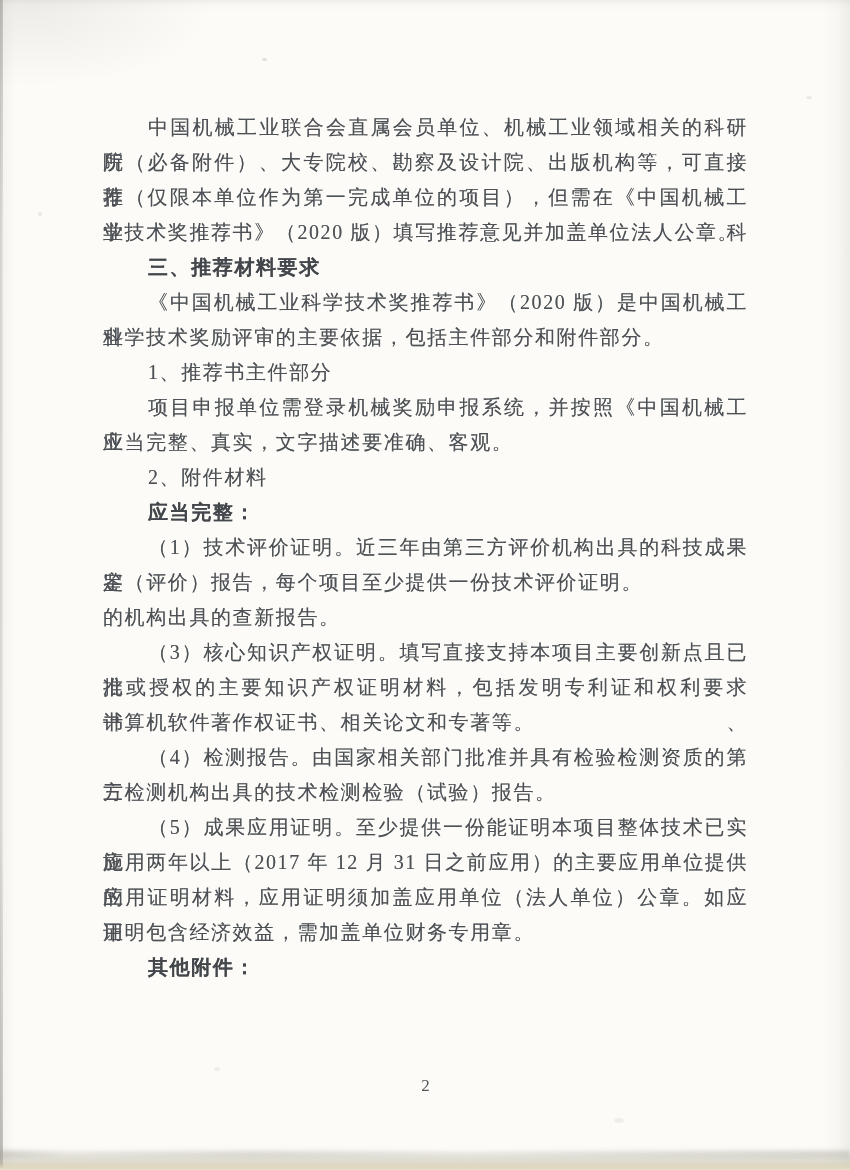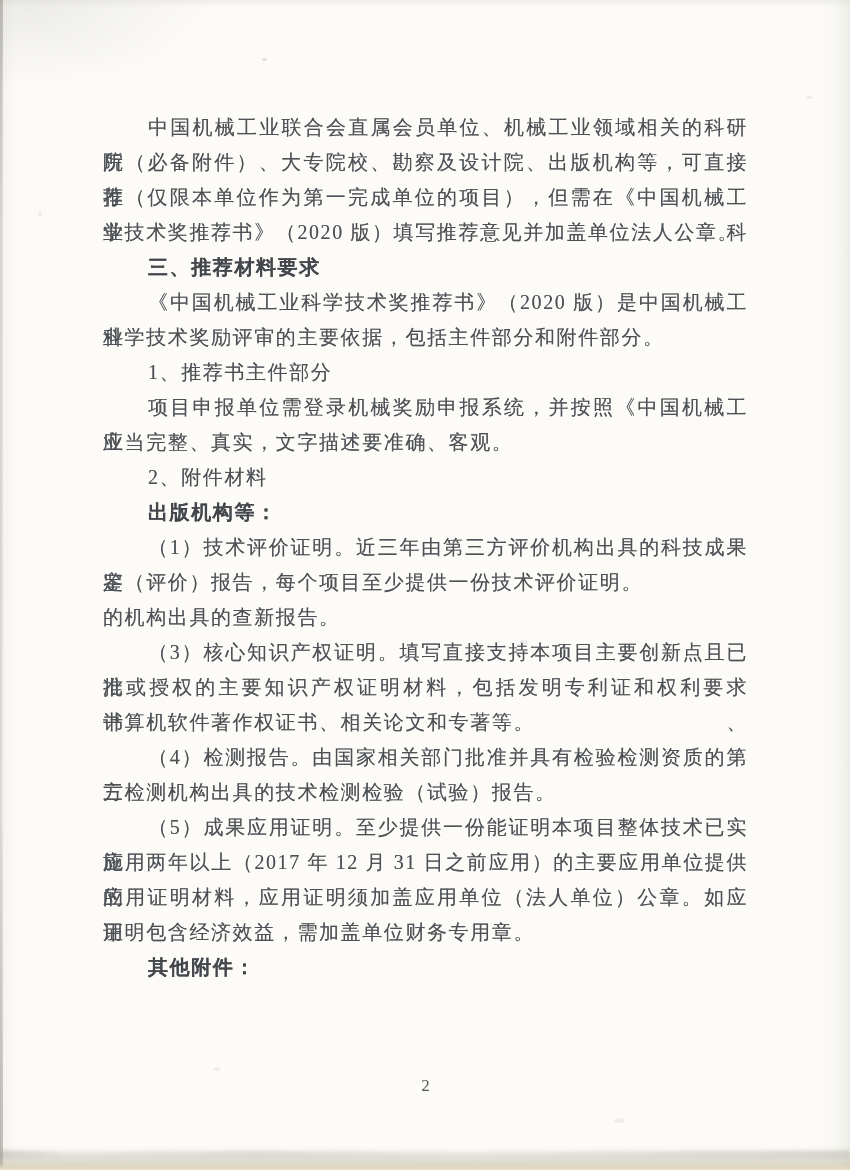--- a/index.html
+++ b/index.html
@@ -109,21 +109,21 @@
       <div class="line fill">所（必备附件）、大专院校、勘察及设计院、出版机构等，可直接推</div>
       <div class="line fill">荐（仅限本单位作为第一完成单位的项目），但需在《中国机械工业科</div>
       <div class="line">学技术奖推荐书》（2020 版）填写推荐意见并加盖单位法人公章。</div>
       <div class="line indent bold">三、推荐材料要求</div>
       <div class="line fill indent">《中国机械工业科学技术奖推荐书》（2020 版）是中国机械工业</div>
       <div class="line">科学技术奖励评审的主要依据，包括主件部分和附件部分。</div>
       <div class="line indent">1、推荐书主件部分</div>
       <div class="line fill indent">项目申报单位需登录机械奖励申报系统，并按照《中国机械工业</div>
       <div class="line">应当完整、真实，文字描述要准确、客观。</div>
       <div class="line indent">2、附件材料</div>
-      <div class="line indent bold">出版机构等：</div>
+      <div class="line indent bold">应当完整：</div>
       <div class="line fill indent">（1）技术评价证明。近三年由第三方评价机构出具的科技成果鉴</div>
       <div class="line">定（评价）报告，每个项目至少提供一份技术评价证明。</div>
       <div class="line">的机构出具的查新报告。</div>
       <div class="line fill indent">（3）核心知识产权证明。填写直接支持本项目主要创新点且已批</div>
       <div class="line fill">准或授权的主要知识产权证明材料，包括发明专利证和权利要求书、</div>
       <div class="line">计算机软件著作权证书、相关论文和专著等。</div>
       <div class="line fill indent">（4）检测报告。由国家相关部门批准并具有检验检测资质的第三</div>
       <div class="line">方检测机构出具的技术检测检验（试验）报告。</div>
       <div class="line fill indent">（5）成果应用证明。至少提供一份能证明本项目整体技术已实施</div>
       <div class="line fill">应用两年以上（2017 年 12 月 31 日之前应用）的主要应用单位提供的</div>

